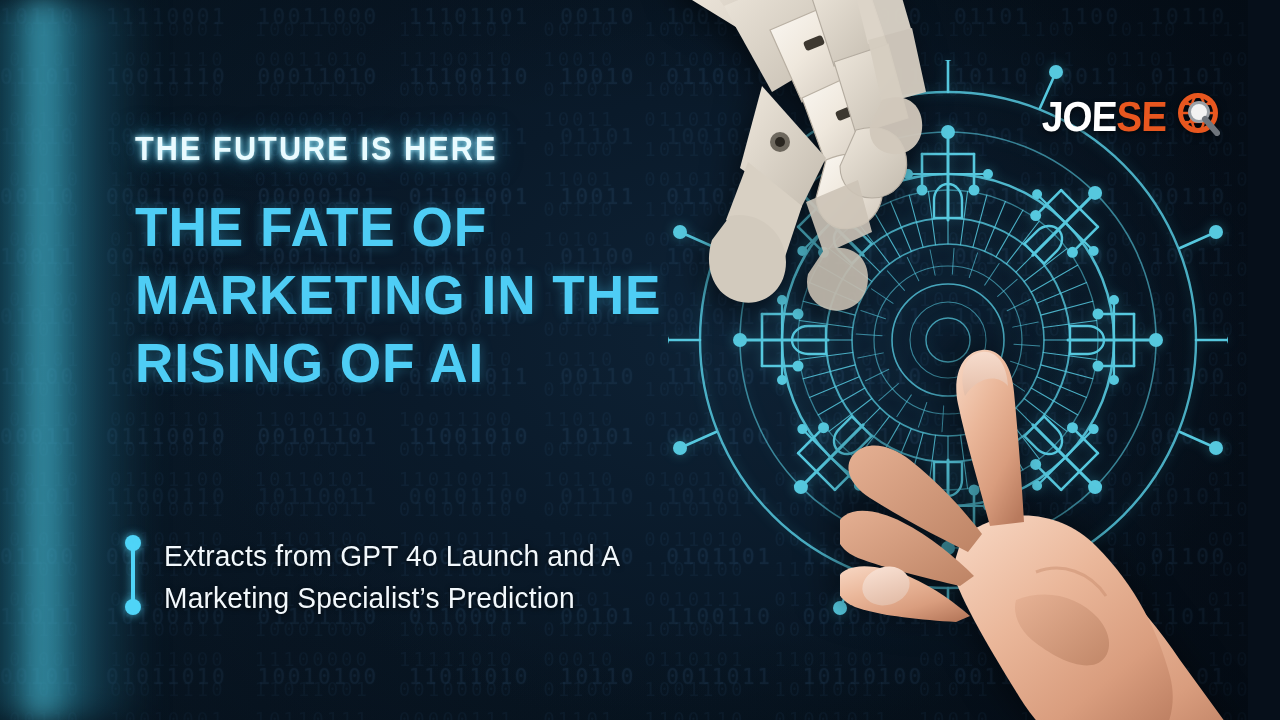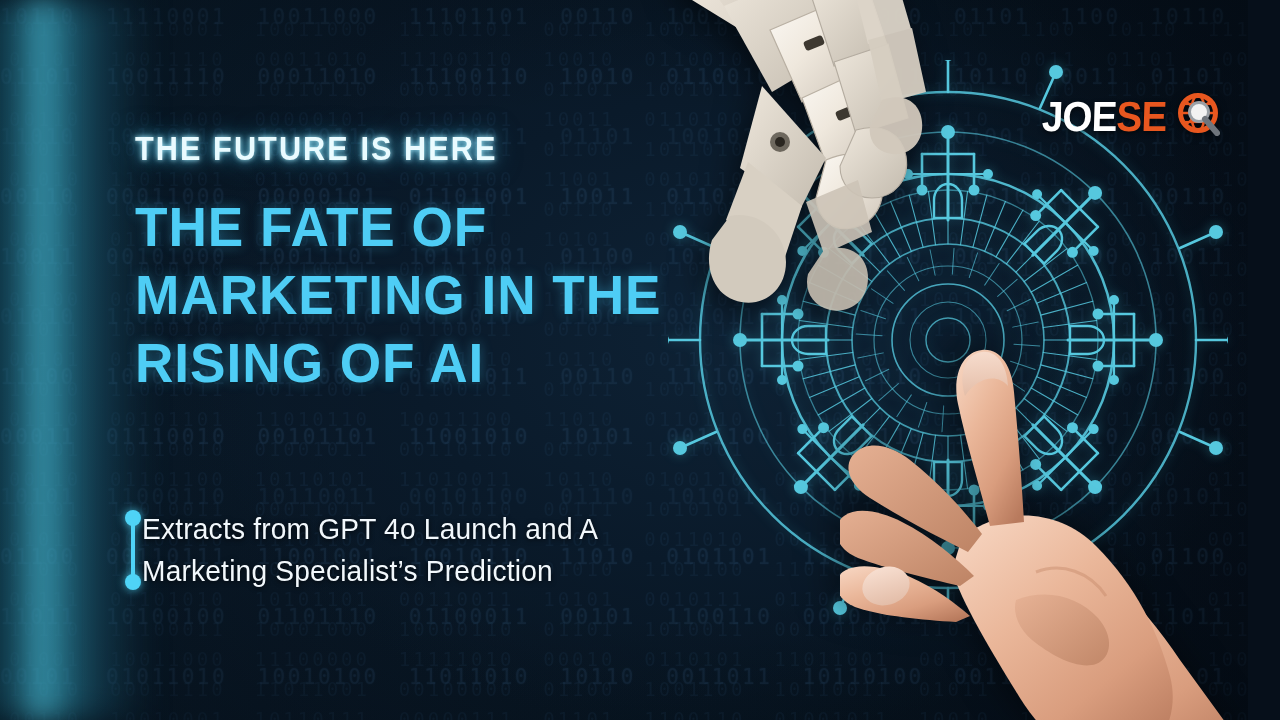--- a/index.html
+++ b/index.html
@@ -130,22 +130,22 @@
     letter-spacing:1px;
     color:#4ecdf5;
     text-transform:uppercase;
     transform:scaleX(.95);
     transform-origin:left center;
     text-shadow:0 0 12px rgba(60,175,220,.45), 0 2px 4px rgba(0,0,0,.5);
   }
   .headline .hl { display:block; white-space:nowrap; }
 
   .sub-wrap {
-    position:absolute; left:124px; top:508px;
-    display:flex; align-items:center; z-index:6;
+    position:absolute; left:124px; top:535px;
+    display:flex; align-items:flex-start; gap:22px; z-index:6;
   }
   .sub-accent { position:relative; width:18px; height:80px; flex:0 0 18px; }
   .sub-accent .bar {
     position:absolute; left:7px; top:8px; width:4px; height:64px;
     background:#4fd4f7; border-radius:2px;
     box-shadow:0 0 8px rgba(79,212,247,.75);
   }
   .sub-accent .dot {
     position:absolute; left:1px; width:16px; height:16px; border-radius:50%;
     background:#4fd4f7; box-shadow:0 0 10px rgba(79,212,247,.8);

